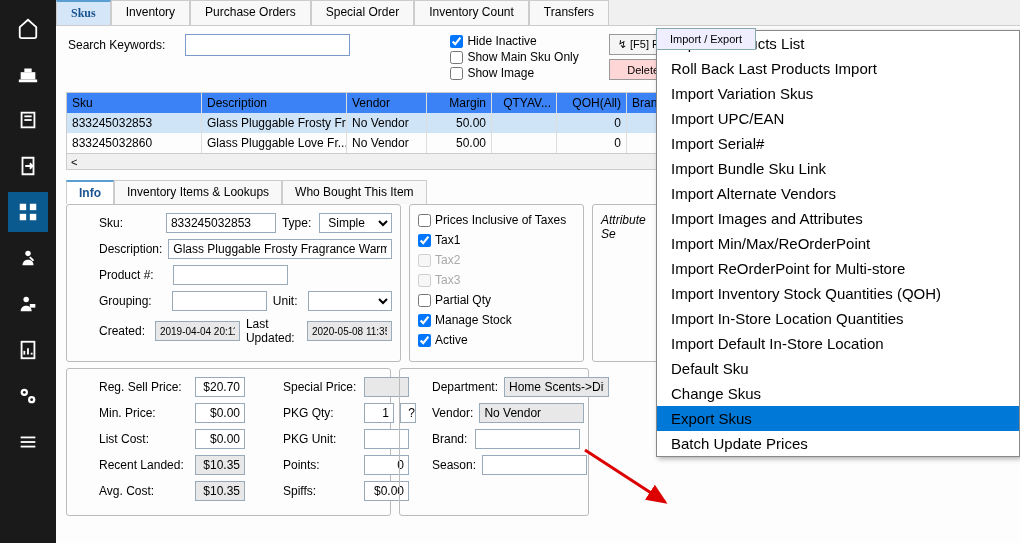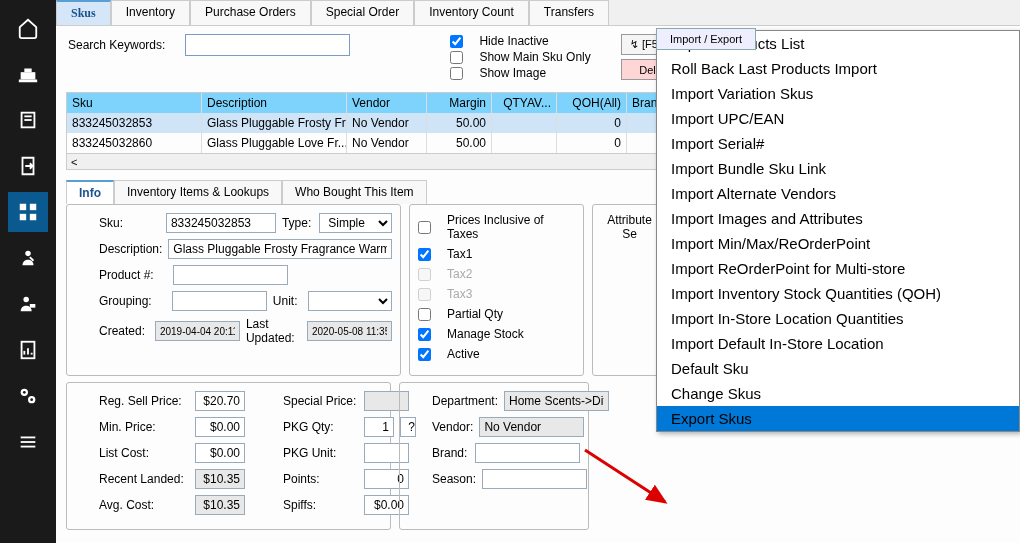--- a/index.html
+++ b/index.html
@@ -14,29 +14,29 @@
 .tabs { display: flex; height: 26px; background: #f0f0f0; border-bottom: 1px solid #ccc; }
 .tab { padding: 4px 14px; font-size: 12px; border: 1px solid #ccc; border-bottom: none; background: #f8f8f8; cursor: pointer; }
 .tab.active { background: #d4e6f7; color: #1a5490; font-weight: bold; border-top: 2px solid #5a9fd4; font-family: Liberation Serif, serif; }
 
 .toolbar { display: flex; align-items: flex-start; padding: 8px 12px; gap: 20px; }
 .search-block { display: flex; align-items: center; gap: 20px; }
 .search-block label { font-size: 12px; }
 .search-input { width: 165px; height: 22px; border: 1px solid #7a9ac7; padding: 2px 4px; }
 
 .checks { display: flex; flex-direction: column; gap: 2px; margin-left: 80px; }
-.chk-row { display: flex; align-items: center; gap: 16px; font-size: 12px; }
+.chk-row { display: flex; align-items: center; gap: 4px; font-size: 12px; }
 .chk-row input { width: 13px; height: 13px; }
 
 .btns { display: flex; flex-direction: column; gap: 4px; margin-left: 10px; }
 .btn { font-size: 11px; padding: 2px 8px; border: 1px solid #999; background: #f5f5f5; cursor: pointer; min-width: 90px; height: 21px; }
 .btn.del { background: #ffd6d6; }
 
 .grid { border: 1px solid #ccc; margin: 4px 10px 0 10px; }
-.grid-header { display: flex; background: #7dd3fc; font-size: 12px; }
+.grid-header { display: flex; background: #3b82f6; font-size: 12px; }
 .grid-header > div, .grid-row > div { padding: 3px 5px; border-right: 1px solid #ddd; overflow: hidden; white-space: nowrap; }
 .col-sku { width: 135px; }
 .col-desc { width: 145px; }
 .col-vendor { width: 80px; }
 .col-margin { width: 65px; text-align: right; }
 .col-qty { width: 65px; text-align: right; }
 .col-qoh { width: 70px; text-align: right; }
 .col-brand { width: 60px; }
 .grid-row { display: flex; font-size: 12px; }
 .grid-row.sel { background: #cfe4f7; }
@@ -51,21 +51,21 @@
 .p1 { width: 335px; }
 .field-row { display: flex; align-items: center; margin-bottom: 6px; font-size: 12px; gap: 6px; margin-left: 24px; }
 .field-row label { width: 68px; }
 .fld { height: 20px; border: 1px solid #9ab; background: #fff; padding: 1px 4px; font-size: 12px; }
 .fld.ro { background: #e8e8e8; }
 
 .p2 { width: 175px; }
 .p2 .chk-row { margin-bottom: 6px; font-size: 12px; }
 .p2 .chk-row.dis { color: #aaa; }
 
-.p3 { width: 75px; text-align: center; font-size: 12px; }
+.p3 { width: 75px; text-align: left; font-size: 12px; font-style: italic; }
 
 .panels2 { display: flex; gap: 8px; margin: 6px 10px 0 10px; }
 .p4 { width: 325px; }
 .p4 .field-row label { width: 90px; }
 .p4 .fld { width: 50px; text-align: right; }
 
 .p5 { width: 190px; }
 .p5 .field-row label { width: 70px; }
 .p5 .fld { width: 105px; }
 
@@ -368,20 +368,21 @@
   <div class="dd-item">Import Alternate Vendors</div>
   <div class="dd-item">Import Images and Attributes</div>
   <div class="dd-item">Import Min/Max/ReOrderPoint</div>
   <div class="dd-item">Import ReOrderPoint for Multi-store</div>
   <div class="dd-item">Import Inventory Stock Quantities (QOH)</div>
   <div class="dd-item">Import In-Store Location Quantities</div>
   <div class="dd-item">Import Default In-Store Location</div>
   <div class="dd-item">Default Sku</div>
   <div class="dd-item">Change Skus</div>
   <div class="dd-item sel">Export Skus</div>
+  <div class="dd-item">Batch Update Prices</div>
 </div>
 
 <svg class="arrow" style="left:580px;top:440px" width="100" height="80">
   <defs>
       <marker id="ah" markerWidth="8" markerHeight="8" refX="6" refY="3" orient="auto">
         <path d="M0,0 L7,3 L0,6 Z" fill="#d00"></path>
       </marker>
     </defs>
   <line x1="5" y1="10" x2="85" y2="62" stroke="#d00" stroke-width="3" marker-end="url(#ah)"></line>
 </svg>

